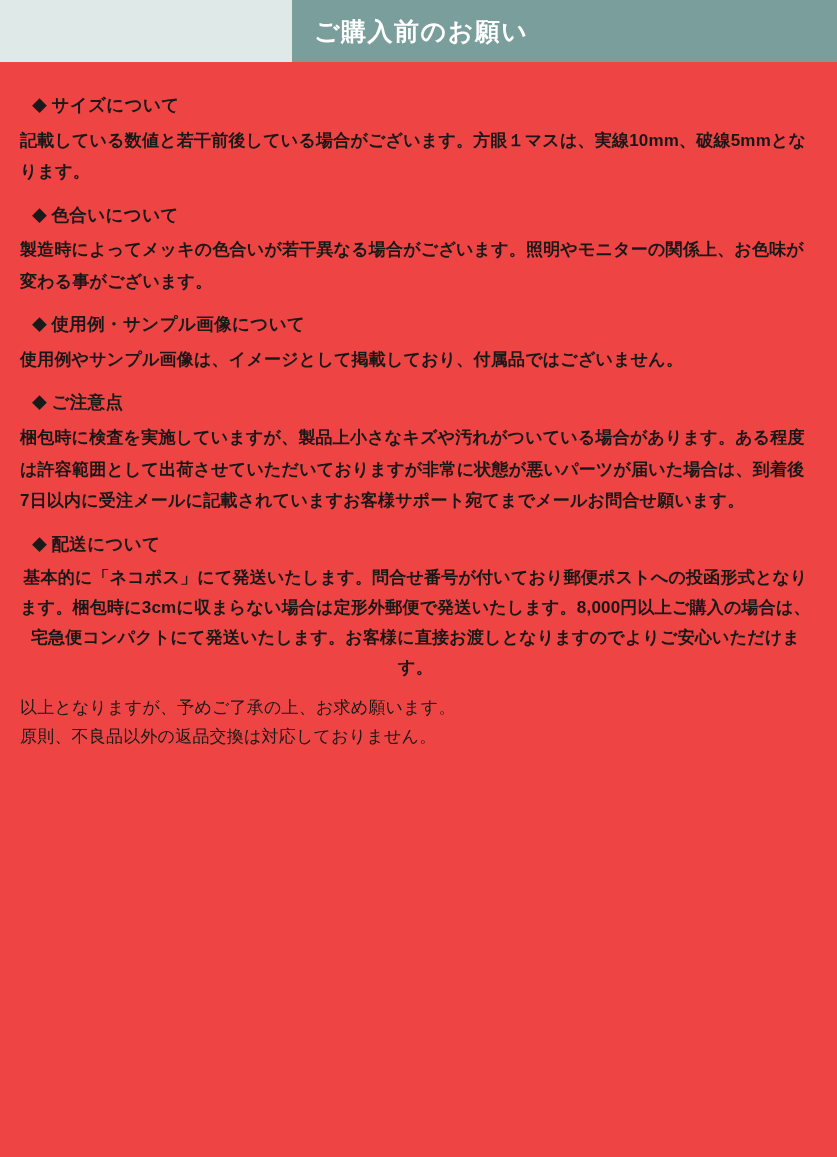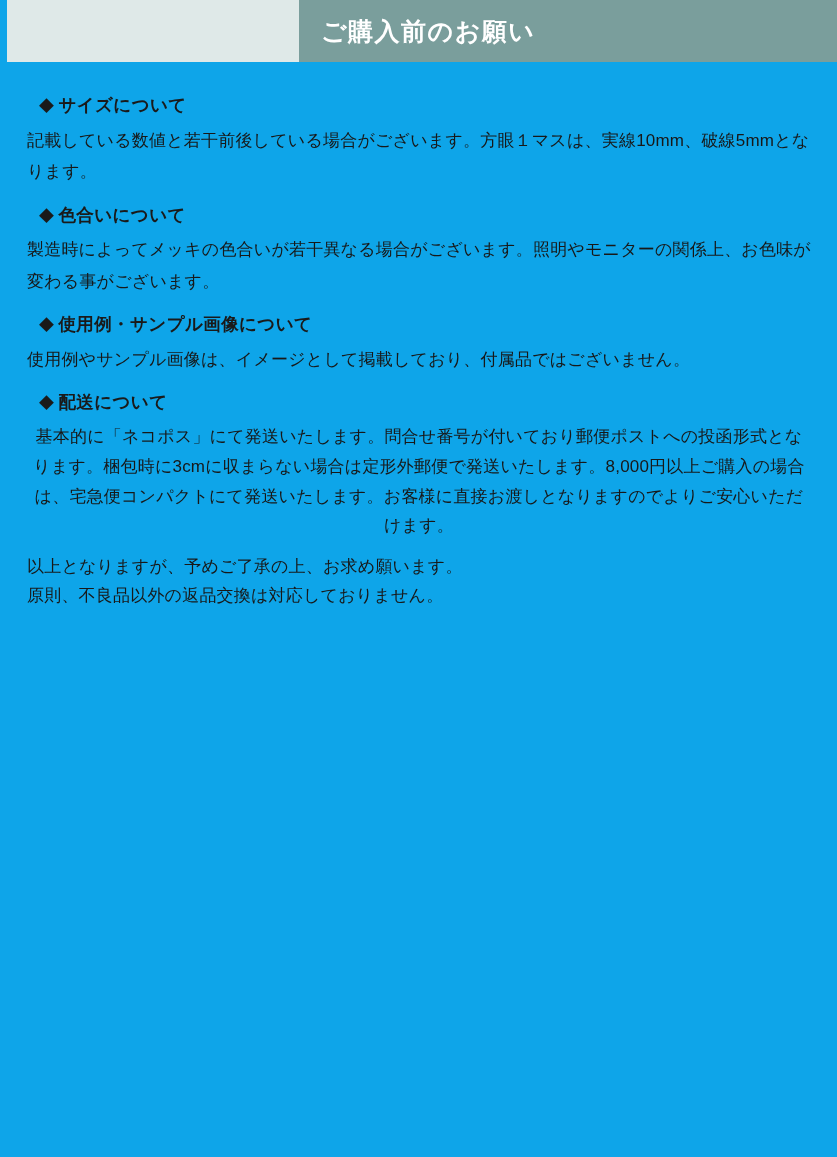--- a/index.html
+++ b/index.html
@@ -11,23 +11,22 @@
     width: 837px;
     height: 1157px;
     font-family: "Liberation Sans", sans-serif;
     color: #1c1c1c;
     overflow: hidden;
   }
   .page {
     position: relative;
     width: 837px;
     height: 1157px;
-    background: #0ea5e9;
+    background: #ef4444;
     box-sizing: border-box;
-    padding-left: 7px;
   }
   
   .header {
     position: relative;
     width: 837px;
     height: 62px;
     background: #7a9e9c;
     box-sizing: border-box;
   }
   .header-left-block {
@@ -72,20 +71,21 @@
   .sec-heading .diamond {
     font-size: 15px;
     margin-right: 4px;
   }
   .sec-body {
     font-size: 17px;
     line-height: 1.85;
     color: #181818;
     margin: 0 4px 6px 0;
     letter-spacing: 0.2px;
+    font-weight: bold;
   }
   .sec-body.tight {
     line-height: 1.75;
     text-align: center;
   }
   .closing {
     margin-top: 12px;
   }
   .closing p {
     font-size: 17px;
@@ -121,20 +121,26 @@
       <p class="sec-body">製造時によってメッキの色合いが若干異なる場合がございます。照明やモニターの関係上、お色味が変わる事がございます。</p>
     </div>
 
     <div class="section">
       <div class="sec-heading">
         <span class="diamond">◆</span><span>使用例・サンプル画像について</span>
       </div>
       <p class="sec-body">使用例やサンプル画像は、イメージとして掲載しており、付属品ではございません。</p>
     </div>
 
+    <div class="section">
+      <div class="sec-heading">
+        <span class="diamond">◆</span><span>ご注意点</span>
+      </div>
+      <p class="sec-body">梱包時に検査を実施していますが、製品上小さなキズや汚れがついている場合があります。ある程度は許容範囲として出荷させていただいておりますが非常に状態が悪いパーツが届いた場合は、到着後7日以内に受注メールに記載されていますお客様サポート宛てまでメールお問合せ願います。</p>
+    </div>
 
 
     <div class="section">
       <div class="sec-heading">
         <span class="diamond">◆</span><span>配送について</span>
       </div>
       <p class="sec-body tight">基本的に「ネコポス」にて発送いたします。問合せ番号が付いており郵便ポストへの投函形式となります。梱包時に3cmに収まらない場合は定形外郵便で発送いたします。8,000円以上ご購入の場合は、宅急便コンパクトにて発送いたします。お客様に直接お渡しとなりますのでよりご安心いただけます。</p>
     </div>
 
     <div class="closing">

